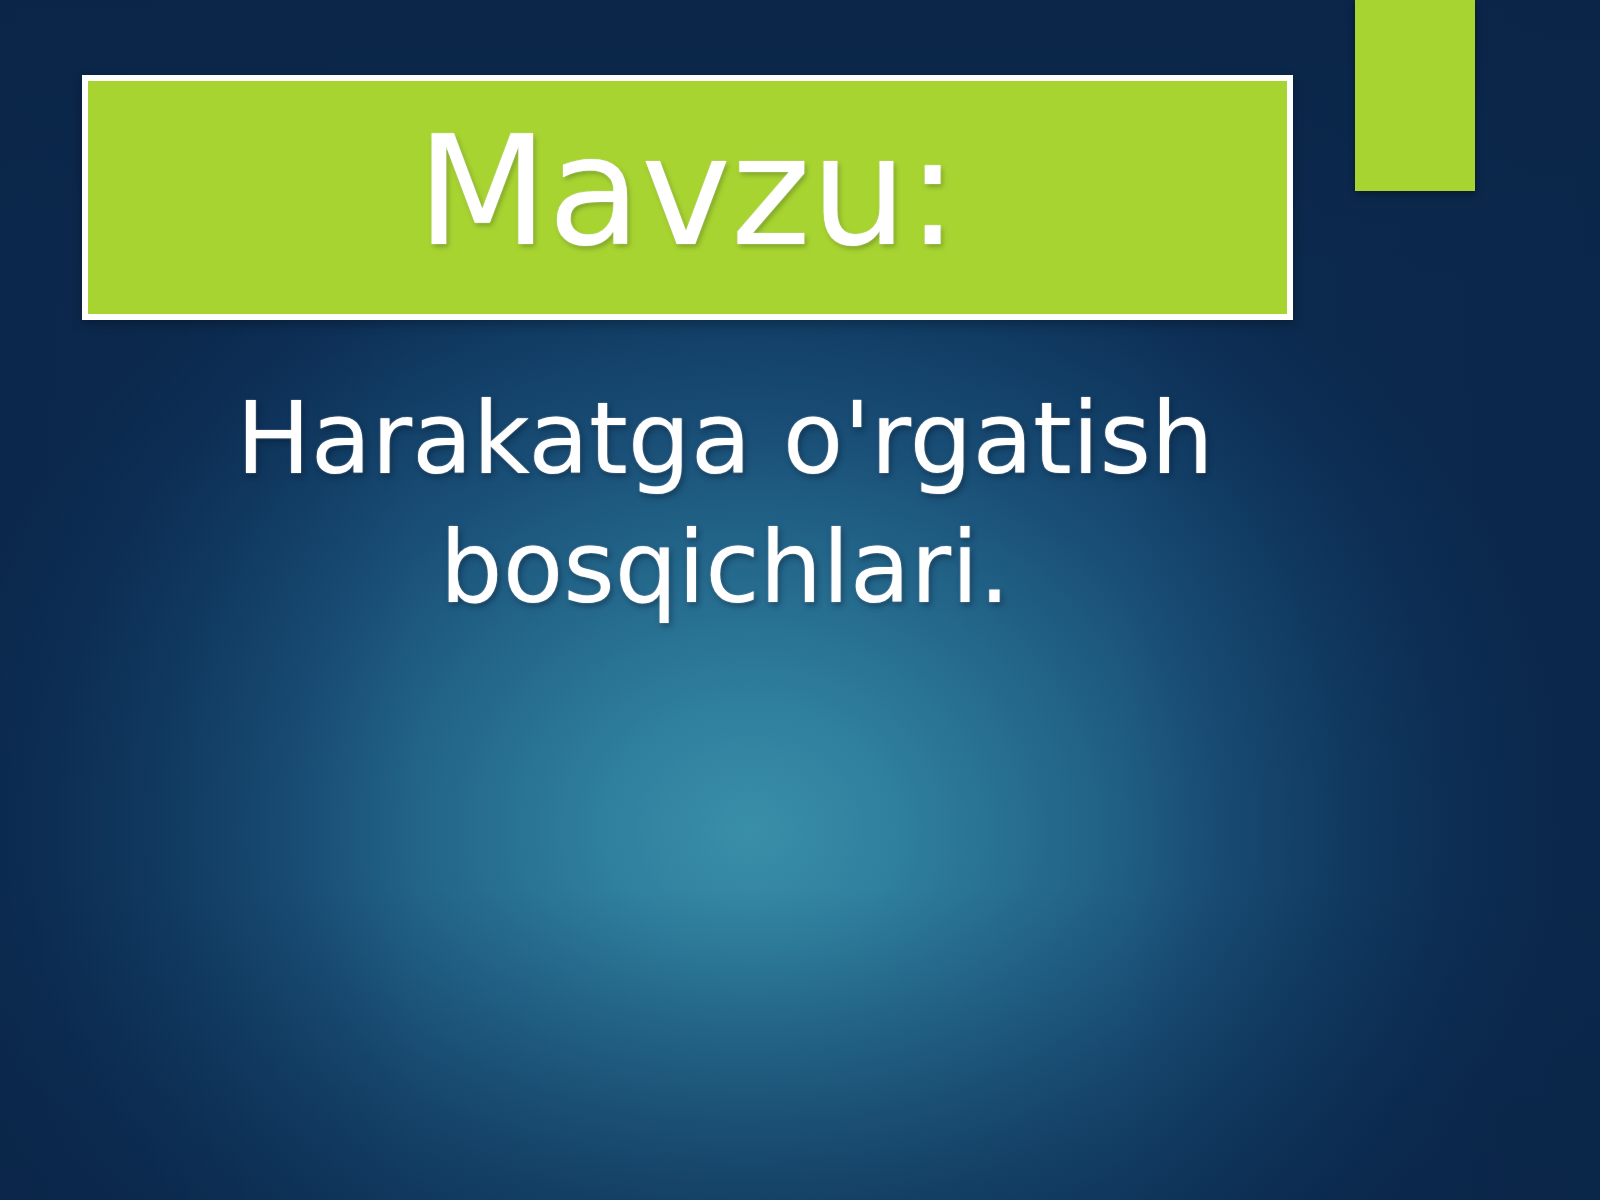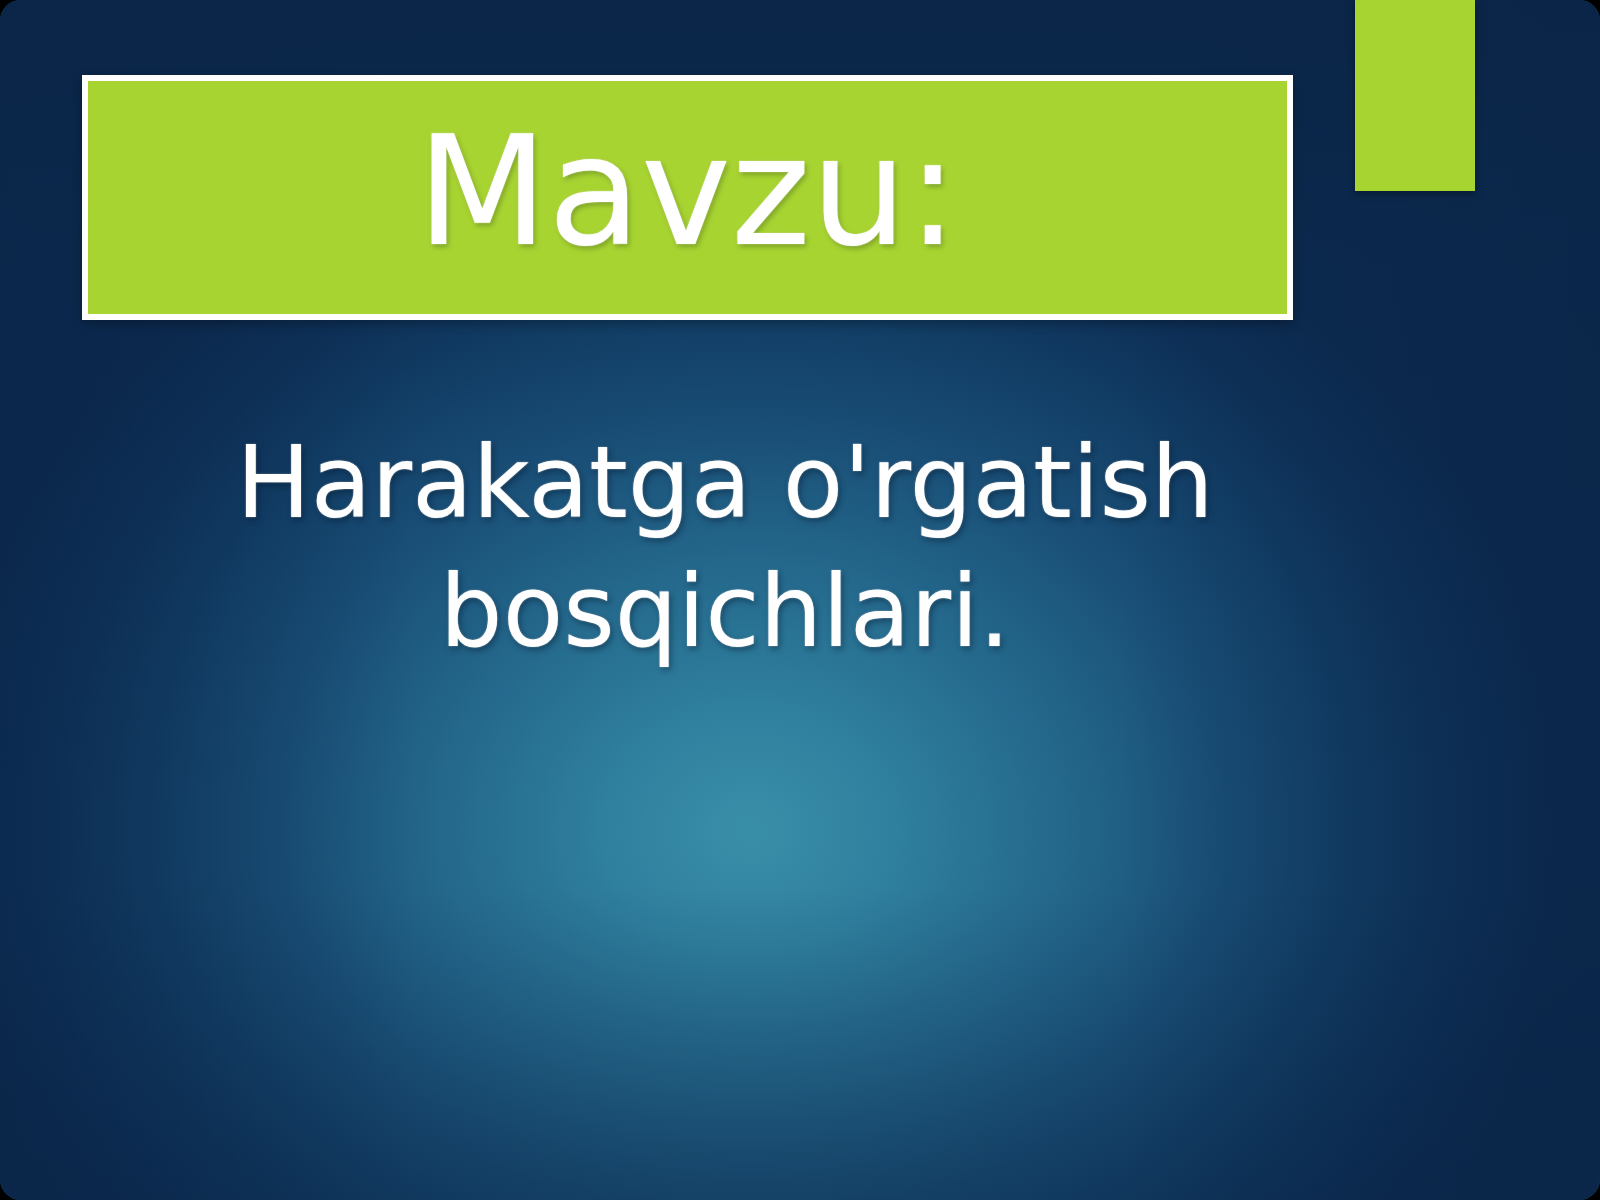--- a/index.html
+++ b/index.html
@@ -9,21 +9,20 @@
   }
 
   #slide {
     position: relative;
     width: 1600px;
     height: 1200px;
     overflow: hidden;
     font-family: "DejaVu Sans", sans-serif;
     
     background-color: #0f766e;
-    border-radius: 21px;
   }
 
   
   #bg-gradient {
     position: absolute;
     inset: 0;
     background:
       radial-gradient(ellipse 820px 700px at 750px 830px,
         #3a8fa8 0%,
         #2f7f9e 18%,
@@ -85,21 +84,20 @@
     transform: translateY(-6px);
   }
 
   
   #subtitle-block {
     position: absolute;
     left: 130px;
     top: 375px;
     width: 1190px;
     text-align: center;
-    margin-top: 44px;
   }
 
   #subtitle-text {
     color: #ffffff;
     font-size: 99px;
     line-height: 1.30;
     font-weight: 400;
     text-shadow:
       0 0 2px rgba(255,255,255,0.45),
       2px 3px 6px rgba(0,20,40,0.45);

